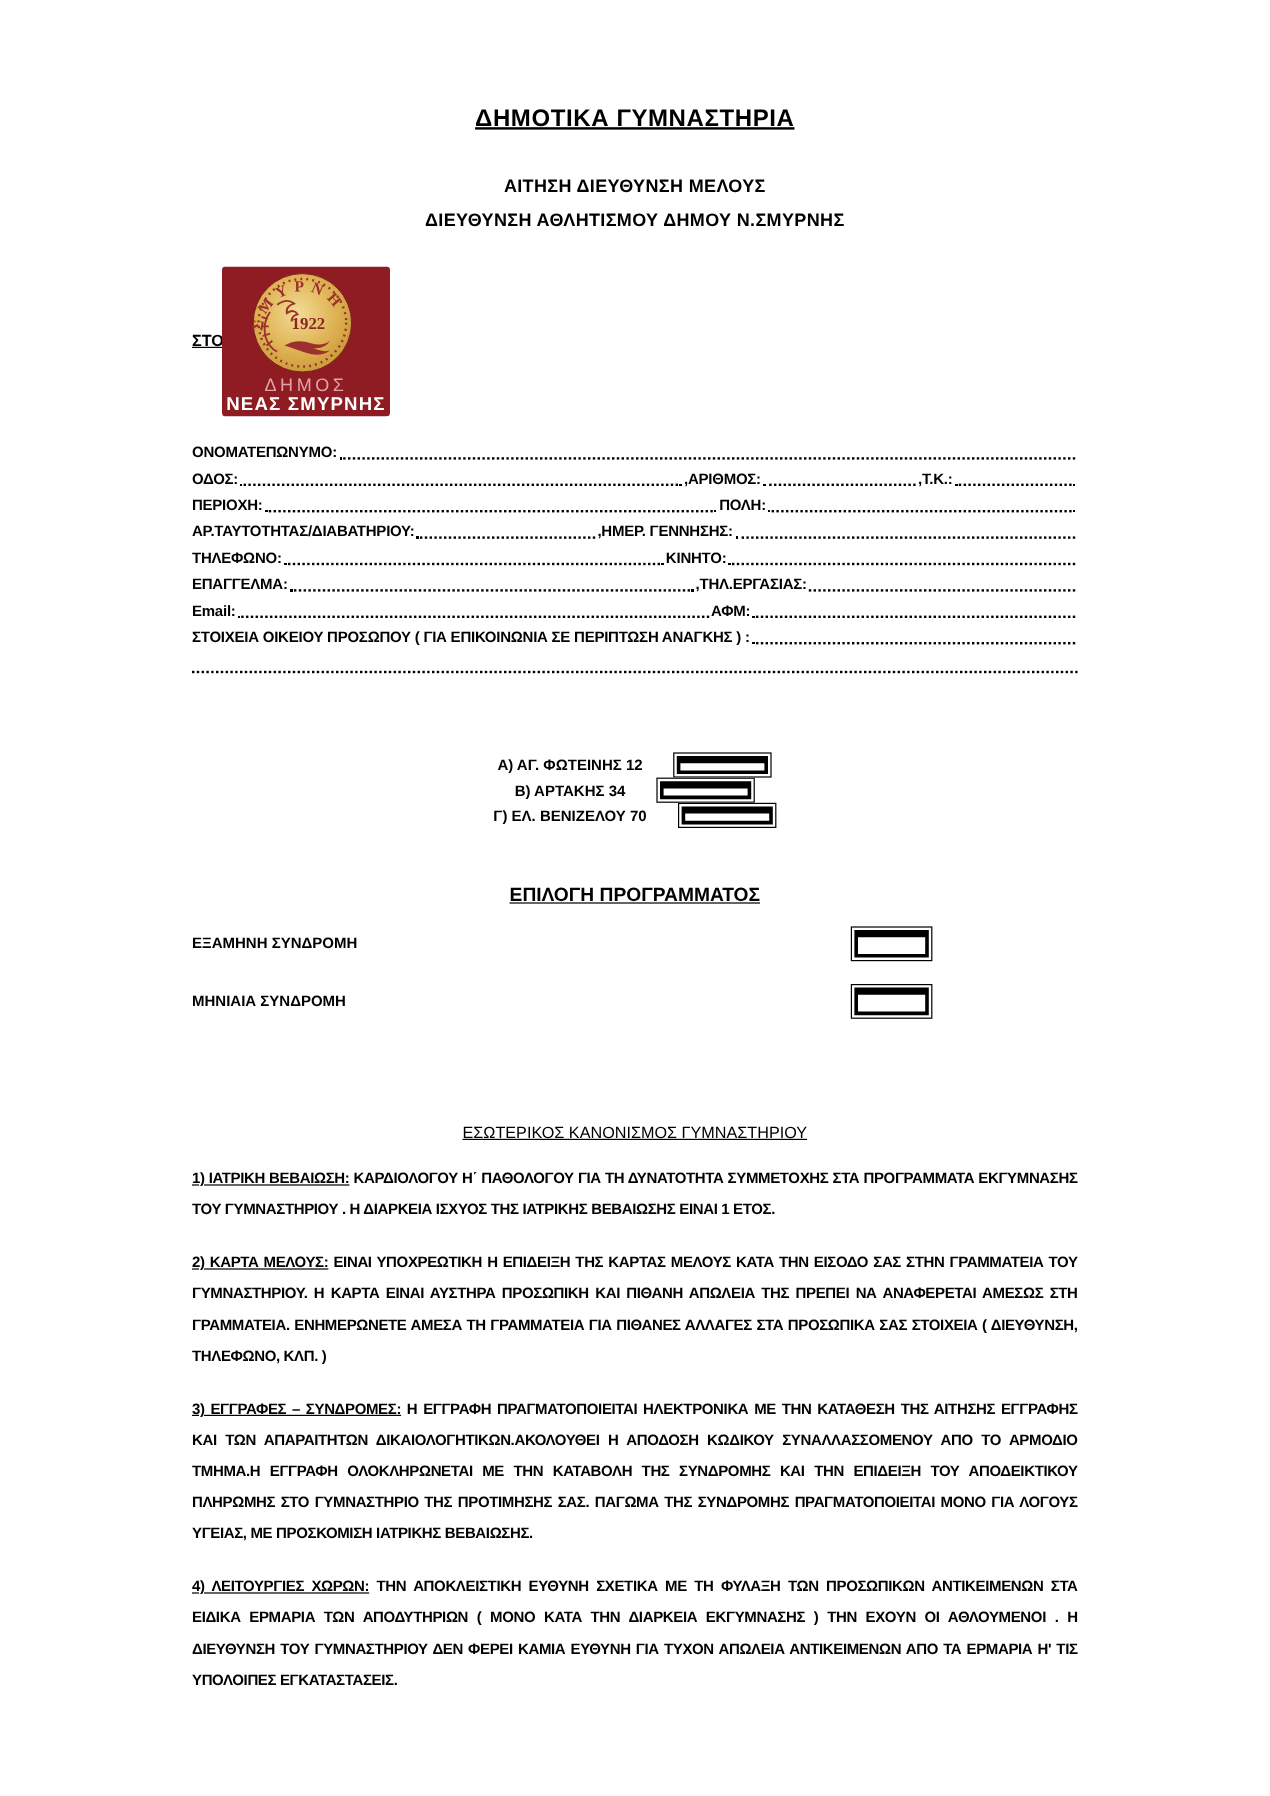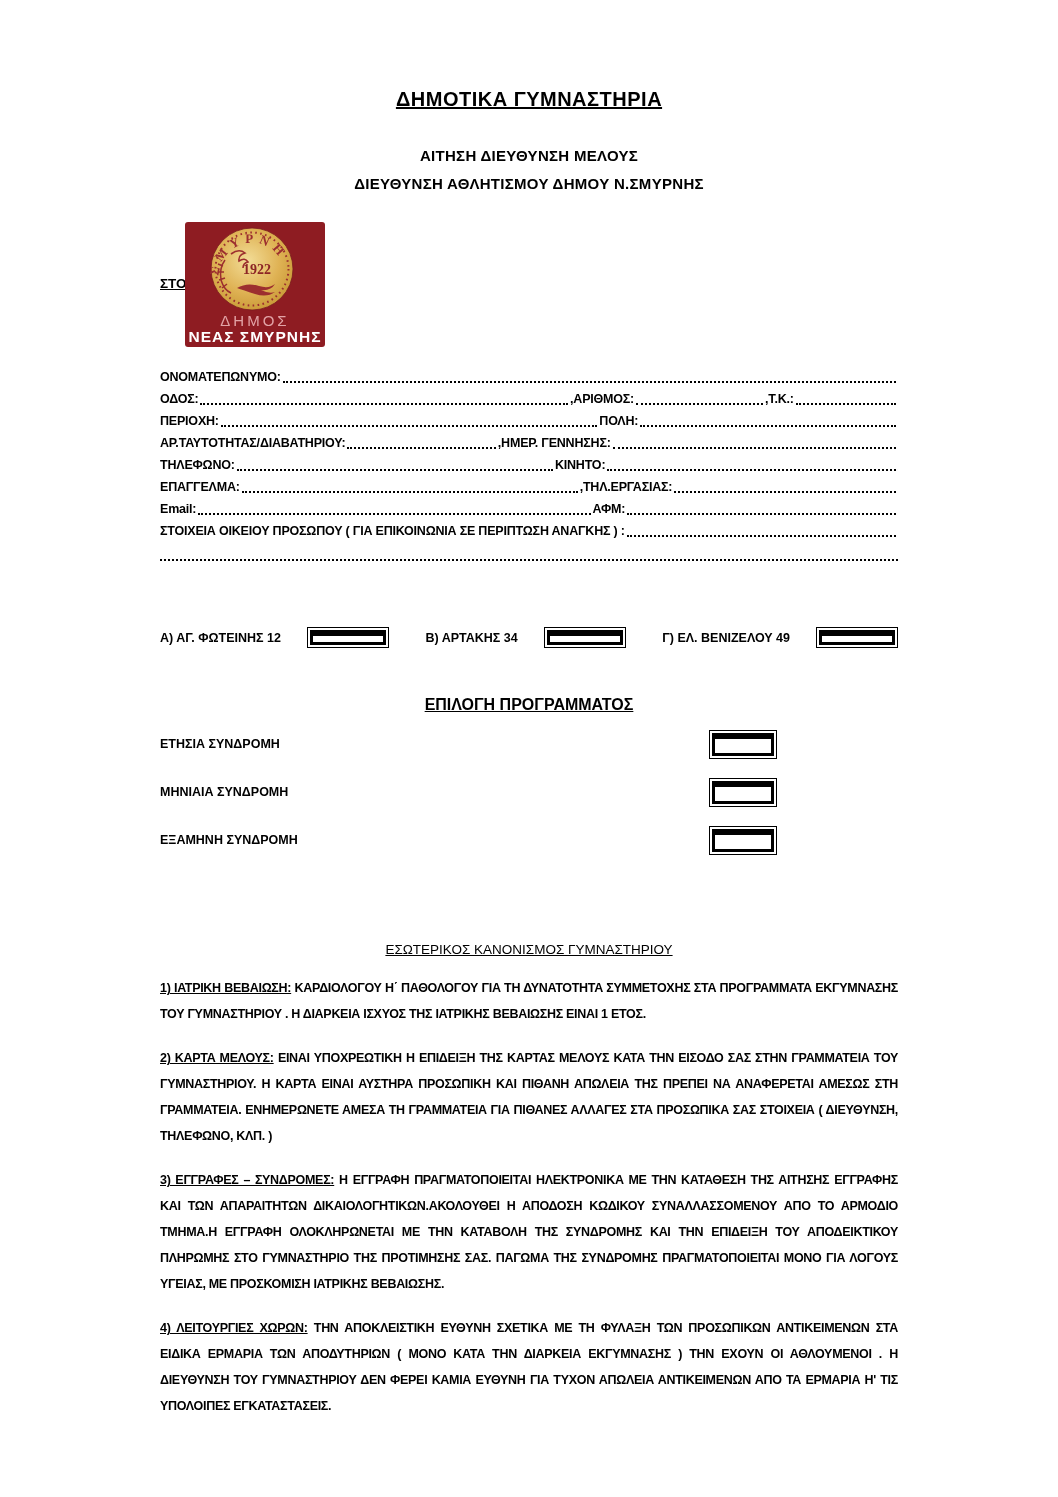--- a/index.html
+++ b/index.html
@@ -23,21 +23,21 @@
     text-align:left; padding-top:54px; font-size:13.5px; font-weight:bold;
   }
   .uline { text-decoration:underline; }
 
   .fields { margin-top:13px; }
   .frow { display:flex; align-items:flex-end; height:22px; font-size:12.5px; font-weight:bold; letter-spacing:-0.2px; }
   .frow .lbl { white-space:nowrap; line-height:15px; }
   .dots { flex:1 1 0; border-bottom:2px dotted #000; height:13px; margin:0 2px 2px 2px; min-width:10px; }
   .dots-full { border-bottom:2px dotted #000; height:20px; margin-top:2px; }
 
-  .loc-row { margin-top:66px; display:flex; align-items:center; justify-content:space-between; font-size:12.5px; font-weight:bold; }
+  .loc-row { margin-top:66px; display:flex; align-items:center; justify-content:space-between; font-size:12.5px; font-weight:bold;flex-direction:column; }
   .loc-pair { display:flex; align-items:center; gap:26px; }
 
   .box { background:#fff; border:1px solid #000; padding:2px; display:inline-block; }
   .box i { display:block; background:#fff; border:3px solid #000; border-top-width:6px; }
   .loc-box i { width:76px; height:15px; }
   .prog-box i { width:62px; height:23px; }
 
   .prog-heading { margin-top:48px; text-align:center; font-size:16px; font-weight:bold; }
   .prog-intro { margin-top:24px; font-size:12.5px; font-weight:bold; letter-spacing:-0.2px; }
   .opt-row { display:flex; align-items:center; margin-top:12px; height:36px; font-size:12.5px; font-weight:bold; }
@@ -140,43 +140,37 @@
           <i></i>
         </span>
     </div>
     <div class="loc-pair">
       <span>Β) ΑΡΤΑΚΗΣ 34</span>
       <span class="box loc-box">
           <i></i>
         </span>
     </div>
     <div class="loc-pair">
-      <span>Γ) ΕΛ. ΒΕΝΙΖΕΛΟΥ 49</span>
+      <span>Γ) ΕΛ. ΒΕΝΙΖΕΛΟΥ 70</span>
       <span class="box loc-box">
           <i></i>
         </span>
     </div>
   </div>
 
   <div class="prog-heading"><span class="uline">ΕΠΙΛΟΓΗ ΠΡΟΓΡΑΜΜΑΤΟΣ</span></div>
 
   <div class="opt-row">
-    <span class="opt-label">ΕΤΗΣΙΑ ΣΥΝΔΡΟΜΗ</span>
+    <span class="opt-label">ΕΞΑΜΗΝΗ ΣΥΝΔΡΟΜΗ</span>
     <span class="box prog-box">
         <i></i>
       </span>
   </div>
   <div class="opt-row">
     <span class="opt-label">ΜΗΝΙΑΙΑ ΣΥΝΔΡΟΜΗ</span>
-    <span class="box prog-box">
-        <i></i>
-      </span>
-  </div>
-  <div class="opt-row">
-    <span class="opt-label">ΕΞΑΜΗΝΗ ΣΥΝΔΡΟΜΗ</span>
     <span class="box prog-box">
         <i></i>
       </span>
   </div>
 
   <div class="rules-heading"><span class="uline">ΕΣΩΤΕΡΙΚΟΣ ΚΑΝΟΝΙΣΜΟΣ ΓΥΜΝΑΣΤΗΡΙΟΥ</span></div>
 
   <p class="rule">
     <span class="lead">1) ΙΑΤΡΙΚΗ ΒΕΒΑΙΩΣΗ:</span><span> ΚΑΡΔΙΟΛΟΓΟΥ Η΄ ΠΑΘΟΛΟΓΟΥ ΓΙΑ ΤΗ ΔΥΝΑΤΟΤΗΤΑ ΣΥΜΜΕΤΟΧΗΣ ΣΤΑ ΠΡΟΓΡΑΜΜΑΤΑ ΕΚΓΥΜΝΑΣΗΣ ΤΟΥ ΓΥΜΝΑΣΤΗΡΙΟΥ . Η ΔΙΑΡΚΕΙΑ ΙΣΧΥΟΣ ΤΗΣ ΙΑΤΡΙΚΗΣ ΒΕΒΑΙΩΣΗΣ  ΕΙΝΑΙ 1 ΕΤΟΣ.</span>
   </p>

